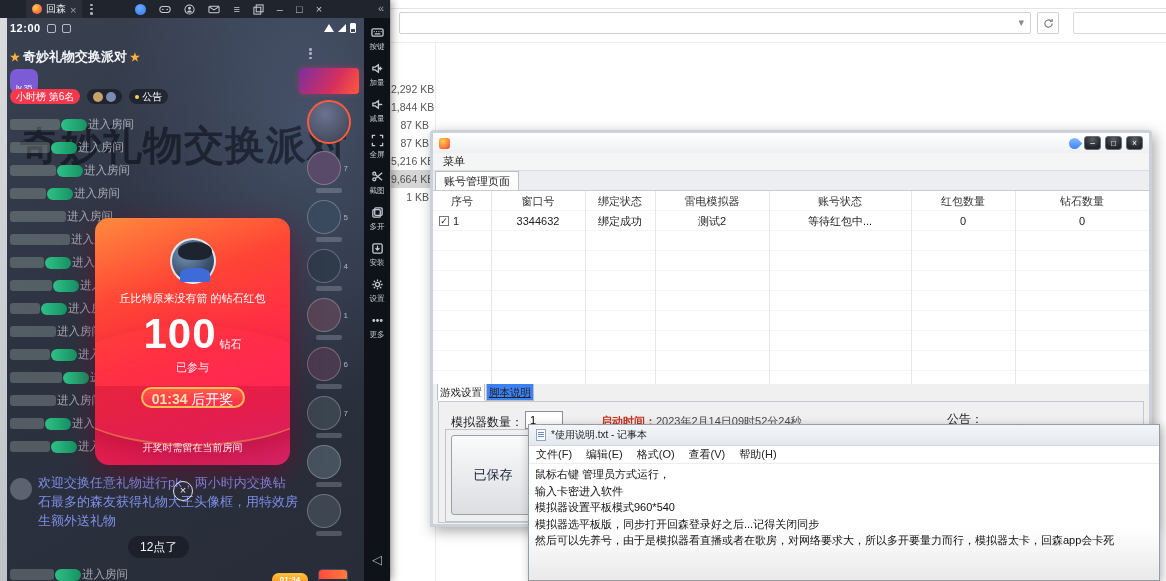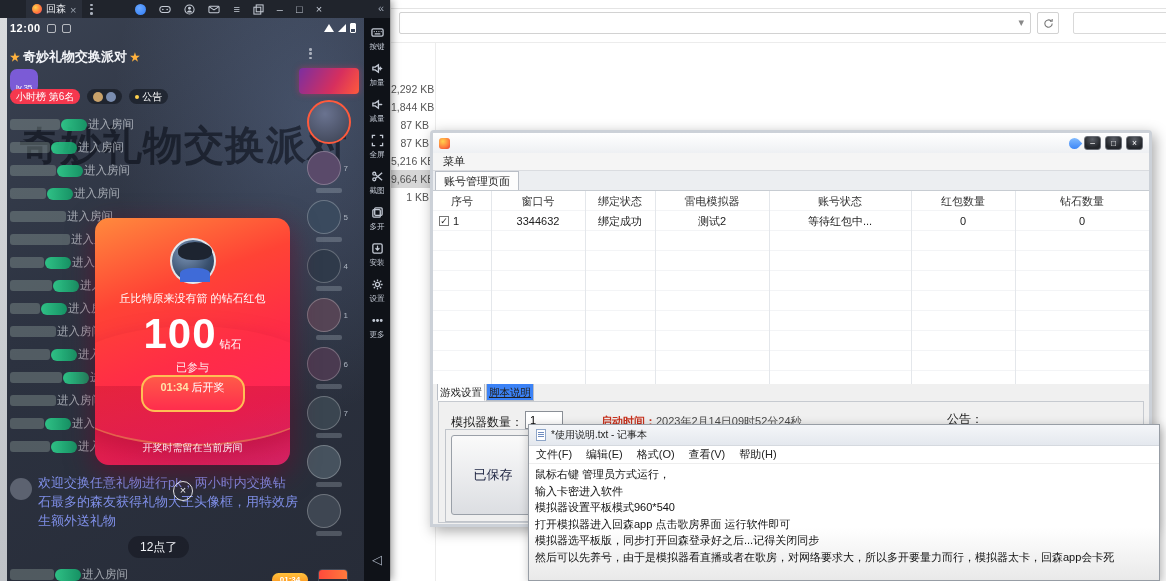--- a/index.html
+++ b/index.html
@@ -88,22 +88,22 @@
   .popup-pocket { position:absolute; left:0; top:168px; width:100%; height:79px; background:linear-gradient(180deg, rgba(140,0,35,.22), rgba(90,0,60,.18)); }
   .popup-ava { position:relative; width:46px; height:46px; border-radius:50%; margin:20px auto 0; border:2px solid rgba(255,255,255,.85);
                background:radial-gradient(circle at 35% 30%, #7d96b8, #39506e 60%, #25354c); z-index:2; }
   .popup-hair { position:absolute; left:6px; top:2px; width:34px; height:18px; border-radius:50% 50% 40% 40%; background:#1d2430; }
   .popup-shirt { position:absolute; left:8px; bottom:0; width:30px; height:14px; border-radius:40% 40% 0 0; background:#3f6bd8; }
   .popup-sender { position:relative; margin-top:7px; color:#fff; font-size:11px; z-index:2; }
   .popup-amount { position:relative; color:#fff; z-index:2; margin-top:4px; }
   .popup-amount b { font-size:42px; font-weight:800; letter-spacing:1px; }
   .popup-amount span { font-size:11px; margin-left:3px; }
   .popup-status { position:relative; color:rgba(255,255,255,.92); font-size:11px; margin-top:2px; z-index:2; }
-  .popup-btn { position:relative; display:inline-block; min-width:104px; height:37px; line-height:21px; border-radius:14px;
-               border:2px solid #ffbe55; background:linear-gradient(180deg,#ff5a48,#ff2d4d); color:#fff; font-size:11px; z-index:2; }
+  .popup-btn { position:relative; display:inline-block; margin-top:12px; min-width:104px; height:21px; line-height:21px; border-radius:14px;
+               border:2px solid #ffbe55; background:linear-gradient(180deg,#ff5a48,#ff2d4d); color:#fff; font-size:14px; z-index:2; }
   .popup-btn .cd { color:#ffe2a8; font-weight:bold; }
   .popup-footer { position:absolute; left:0; bottom:10px; width:100%; color:rgba(255,255,255,.9); font-size:10px; z-index:2; }
   .popup-close { position:absolute; left:173px; top:463px; width:20px; height:20px; border:1.5px solid rgba(255,255,255,.85); border-radius:50%;
                  color:rgba(255,255,255,.9); font-size:11px; line-height:17px; text-align:center; z-index:6; }
 
   
   .timer-chip { position:absolute; left:272px; top:555px; width:36px; height:13px; border-radius:7px; background:linear-gradient(#ffc13d,#ff8f1a);
                 color:#fff; font-size:8px; font-weight:bold; line-height:13px; text-align:center; z-index:4; }
   .top-badge { position:absolute; left:318px; top:551px; width:30px; height:30px; border-radius:4px; background:#2a2f3a; border:1px solid #454c5a; z-index:4; }
   .top-badge .bar { height:9px; border-radius:3px 3px 0 0; background:linear-gradient(90deg,#ff4a3c,#ff7a3c); }
@@ -284,21 +284,20 @@
         <span class="np-menu-item">帮助(H)</span>
       </div>
     <div class="np-body">
 
         <div class="np-line">鼠标右键 管理员方式运行，</div>
 
         <div class="np-line">输入卡密进入软件</div>
 
         <div class="np-line">模拟器设置平板模式960*540</div>
 
-        <div class="np-line">打开模拟器进入回森app 点击歌房界面 运行软件即可</div>
 
 
         <div class="np-line">模拟器选平板版，同步打开回森登录好之后...记得关闭同步</div>
 
         <div class="np-line">然后可以先养号，由于是模拟器看直播或者在歌房，对网络要求大，所以多开要量力而行，模拟器太卡，回森app会卡死</div>
 
       </div>
   </div>
 
   <div class="emu">

